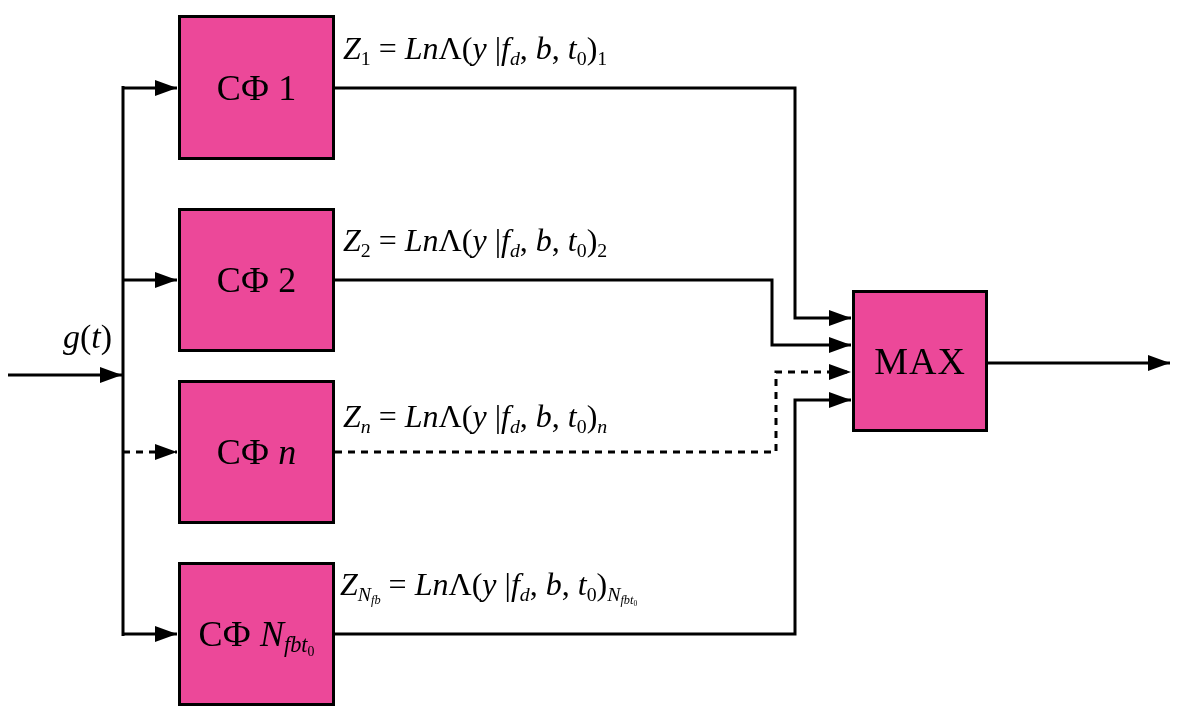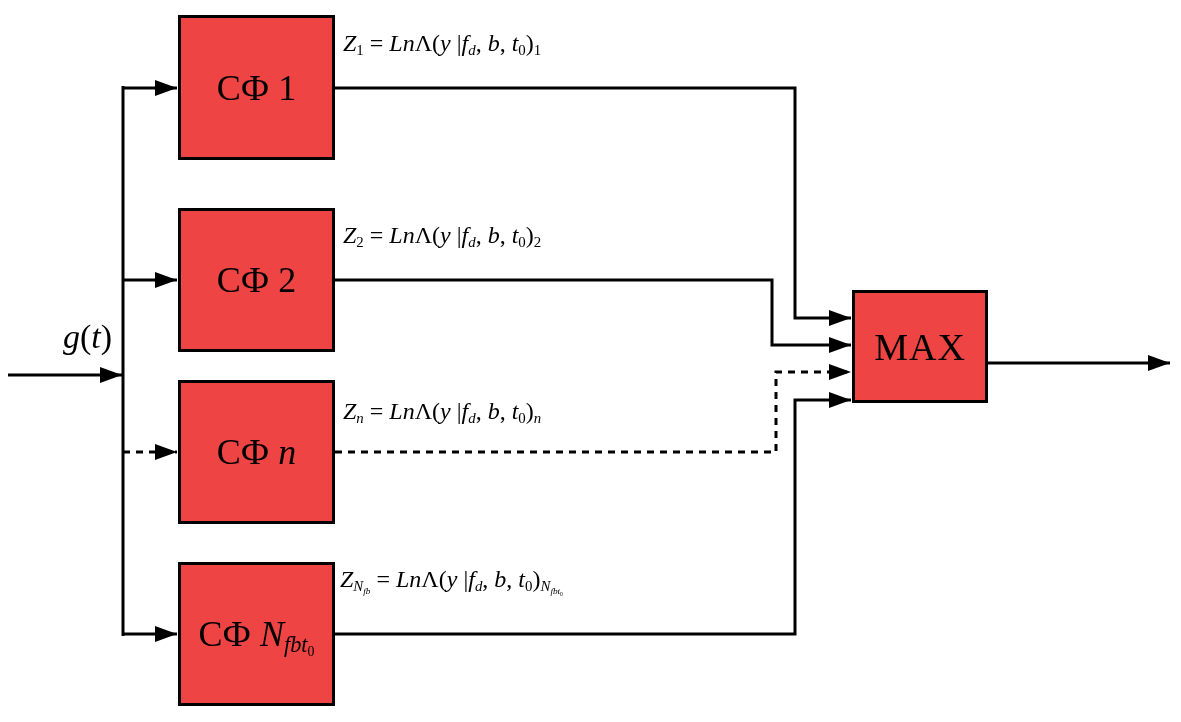--- a/index.html
+++ b/index.html
@@ -16,36 +16,36 @@
     overflow: hidden;
   }
   .wires {
     position: absolute;
     left: 0; top: 0;
     width: 1181px; height: 722px;
   }
   .box {
     position: absolute;
     border: 3px solid #000;
-    background: #ef4444;
+    background: #ec4899;
     display: flex;
     align-items: center;
     justify-content: center;
     font-size: 36px;
     white-space: nowrap;
   }
   .box-label {
     display: inline-flex;
     align-items: baseline;
     gap: 9px;
   }
   .max-box { font-size: 38px; letter-spacing: 1px; }
   .eq {
     position: absolute;
-    font-size: 24px;
+    font-size: 32px;
     white-space: nowrap;
   }
   .iolabel {
     position: absolute;
     font-size: 34px;
     white-space: nowrap;
   }
   .math i { font-style: italic; }
   sub { font-size: 0.62em; line-height: 0; vertical-align: -0.28em; }
 </style>
@@ -106,18 +106,18 @@
       <span>СФ</span>
       <span class="math"><i>N</i><sub><i>fbt</i><sub>0</sub></sub></span>
     </span>
   </div>
 
   <div class="eq math" style="left:343px; top:30px;"><i>Z</i><sub>1</sub> = <i>Ln</i>Λ(<i>y</i> |<i>f</i><sub><i>d</i></sub>, <i>b</i>, <i>t</i><sub>0</sub>)<sub>1</sub></div>
   <div class="eq math" style="left:343px; top:222px;"><i>Z</i><sub>2</sub> = <i>Ln</i>Λ(<i>y</i> |<i>f</i><sub><i>d</i></sub>, <i>b</i>, <i>t</i><sub>0</sub>)<sub>2</sub></div>
   <div class="eq math" style="left:343px; top:398px;"><i>Z</i><sub><i>n</i></sub> = <i>Ln</i>Λ(<i>y</i> |<i>f</i><sub><i>d</i></sub>, <i>b</i>, <i>t</i><sub>0</sub>)<sub><i>n</i></sub></div>
   <div class="eq math" style="left:340px; top:566px;"><i>Z</i><sub><i>N</i><sub><i>fb</i></sub></sub> = <i>Ln</i>Λ(<i>y</i> |<i>f</i><sub><i>d</i></sub>, <i>b</i>, <i>t</i><sub>0</sub>)<sub><i>N</i><sub><i>fbt</i><sub>0</sub></sub></sub></div>
 
-  <div class="box max-box" style="left:852px; top:290px; width:136px; height:113px;">
+  <div class="box max-box" style="left:852px; top:290px; width:136px; height:142px;">
     <span>MAX</span>
   </div>
 
 
 </div>
 
 </body></html>

